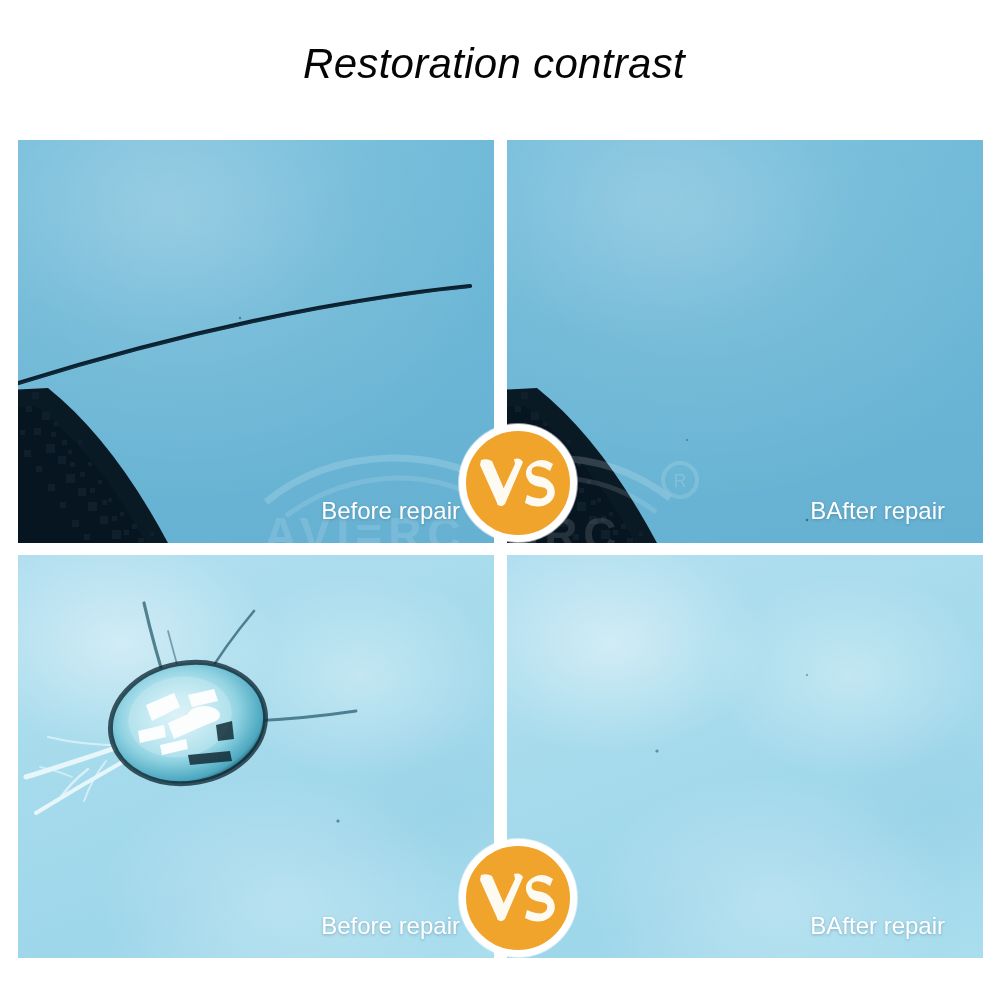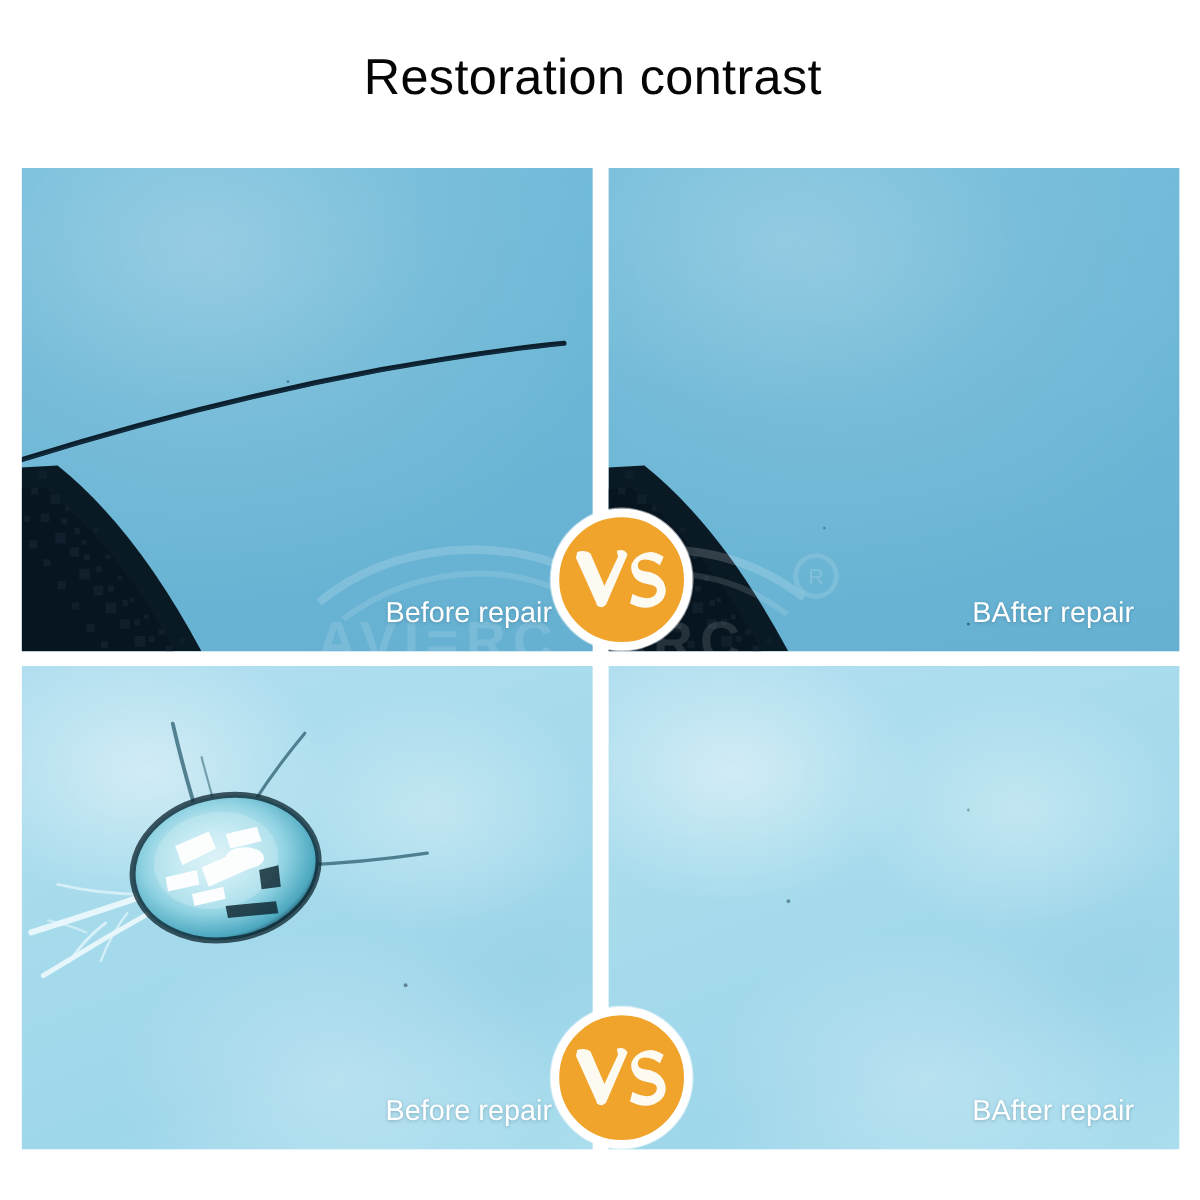--- a/index.html
+++ b/index.html
@@ -20,20 +20,21 @@
     position: absolute;
     top: 40px;
     left: 0;
     width: 988px;
     text-align: center;
     font-size: 42px;
     font-weight: 400;
     color: #050505;
     letter-spacing: 0.3px;
     font-family: "Liberation Sans", sans-serif;
+    font-style: italic;
   }
 
   
   #panel-grid {
     position: absolute;
     left: 18px;
     top: 140px;
     width: 965px;
     height: 818px;
   }

